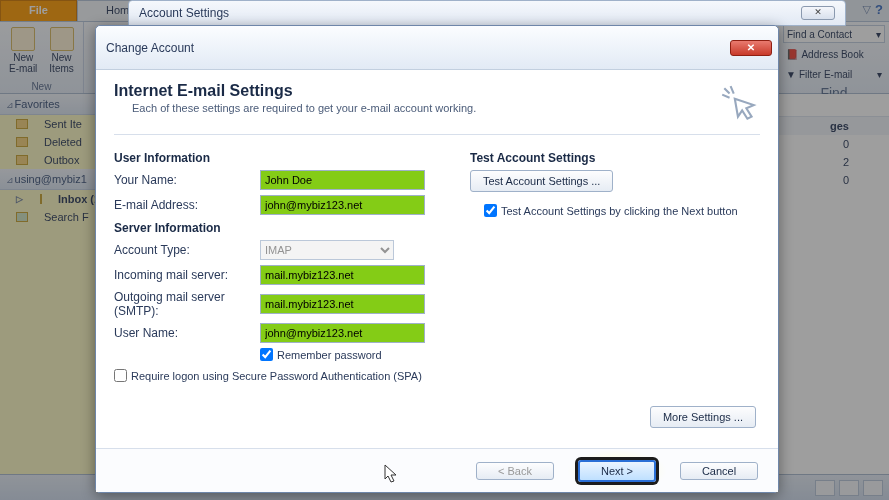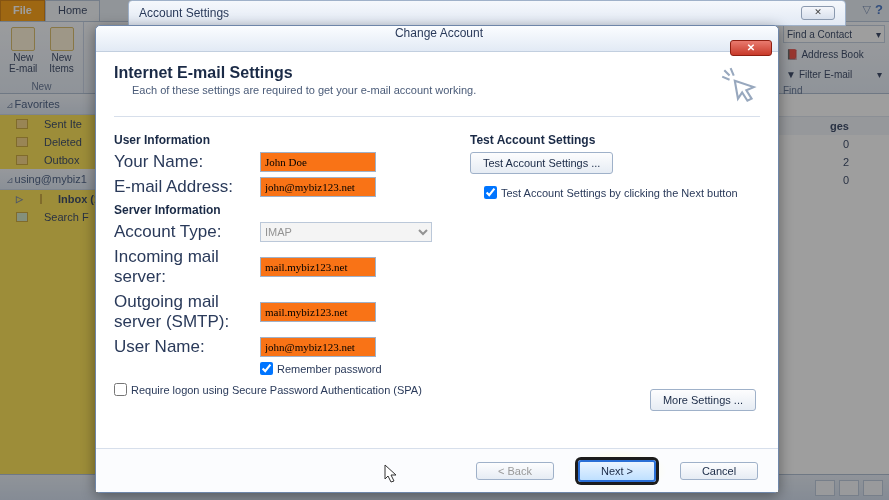--- a/index.html
+++ b/index.html
@@ -1,39 +1,39 @@
 <!DOCTYPE html>
 <html><head>
 <meta charset="utf-8">
 <style>
 * { box-sizing: border-box; margin: 0; padding: 0; font-family: "Segoe UI", Tahoma, sans-serif; }
 body { width: 889px; height: 500px; background: #e8eef6; position: relative; overflow: hidden; font-size: 11px; }
 
 
 .ribbon-tabs { display:flex; height:22px; border-bottom:1px solid #b5c5db; }
-.ribbon-tab { padding:3px 12px; font-size:11px; color:#2a3a5a; }
+.ribbon-tab { padding:3px 28px; font-size:11px; color:#2a3a5a; }
 .ribbon-tab.file { background:#ff9c00; color:#fff; font-weight:bold; border:1px solid #d27900; border-bottom:none; }
 .ribbon-tab.active { background:#f4f7fc; border:1px solid #b5c5db; border-bottom:none; }
 .ribbon-top-right { position:absolute; top:2px; right:6px; display:flex; gap:4px; align-items:center;}
 .help-icon { color:#3a6ec3; font-size:13px; font-weight:bold; }
 
 .ribbon-body { height:72px; background:linear-gradient(#f9fbff,#e4ecf6); border-bottom:1px solid #a9bacf; display:flex; }
 .ribbon-group { border-right:1px solid #c6d4e7; padding:3px 6px 1px; display:flex; flex-direction:column; align-items:center; min-width:45px; }
 .ribbon-group-body { display:flex; gap:6px; flex:1; }
 .big-btn { display:flex; flex-direction:column; align-items:center; gap:1px; font-size:10px; color:#2a3a5a; padding:2px 3px; }
 .big-btn .ic { width:24px; height:24px; background:#fff3d6; border:1px solid #d8b860; border-radius:2px; position:relative; }
 .ribbon-group-label { font-size:10px; color:#5a6d8e; text-align:center; padding-top:1px; }
 
 .find-group { margin-left:auto; width:110px; padding:3px 4px;}
 .find-row { font-size:10px; color:#2a3a5a; display:flex; align-items:center; gap:3px; border:1px solid #c1cee0; background:#fff; padding:1px 3px; margin-bottom:2px; height:18px;}
 .find-row.plain { border:none; background:transparent; }
-.find-label { text-align:left; font-size:10px; color:#5a6d8e; }
-
-
-.navpane { position:absolute; left:0; top:94px; width:98px; bottom:26px; background:#fde047; border-right:1px solid #a9bacf; font-size:11px; }
+.find-label { text-align:center; font-size:14px; color:#5a6d8e; }
+
+
+.navpane { position:absolute; left:0; top:94px; width:98px; bottom:26px; background:#fef9c3; border-right:1px solid #a9bacf; font-size:11px; }
 .nav-header { padding:4px 6px; background:linear-gradient(#f1f5fb,#dbe5f2); border-bottom:1px solid #c5d1e4; color:#3c537a; font-size:11px; }
 .nav-item { padding:3px 4px 3px 16px; color:#2a3a5a; display:flex; align-items:center; gap:16px; white-space:nowrap; overflow:hidden;}
 .nav-item.bold { font-weight:bold; }
 .folder-ic { width:12px; height:10px; background:#f6d27a; border:1px solid #c9a32f; display:inline-block; }
 .expand { color:#6d7f9e; font-size:9px; margin-right:1px;}
 
 .statusbar { position:absolute; bottom:0; left:0; right:0; height:26px; background:linear-gradient(#e6edf7,#d1ddee); border-top:1px solid #a9bacf; display:flex; align-items:center; padding:0 6px; gap:4px;}
 .status-ic { width:20px; height:16px; border:1px solid #b8c7db; background:#f6f8fc; }
 
 
@@ -44,44 +44,44 @@
 
 
 .dim { position:absolute; inset:0; background:rgba(40,40,40,0.45); }
 
 
 .acct-window { position:absolute; top:0; left:128px; width:718px; height:26px; background:linear-gradient(#f5f8fc,#e2e9f4); border:1px solid #9fb1c9; border-radius:4px 4px 0 0; display:flex; align-items:center; padding:0 10px; font-size:12px; color:#2a3a5a;}
 .acct-close { margin-left:auto; width:34px; height:14px; border:1px solid #8a99af; border-radius:3px; background:linear-gradient(#f4f6fb,#d8e0ed); font-size:9px; text-align:center; color:#444;}
 
 
 .dialog { position:absolute; top:25px; left:95px; width:684px; height:468px; background:#fff; border:1px solid #6e86a9; border-radius:5px; box-shadow:0 3px 14px rgba(0,0,0,0.4); }
-.titlebar { height:26px; background:linear-gradient(#fbfdff,#e2eaf5); border-bottom:1px solid #c2cfdf; border-radius:5px 5px 0 0; display:flex; align-items:center; padding:0 6px 0 10px; font-size:12px; color:#2a3a5a;flex-direction:column;}
+.titlebar { height:44px; background:linear-gradient(#fbfdff,#e2eaf5); border-bottom:1px solid #c2cfdf; border-radius:5px 5px 0 0; display:flex; align-items:center; padding:0 6px 0 10px; font-size:12px; color:#2a3a5a;}
 .close-btn { margin-left:auto; width:42px; height:16px; border-radius:3px; background:linear-gradient(#e97a6f,#c83a2a); border:1px solid #8f1f12; color:#fff; text-align:center; font-size:10px; line-height:14px; font-weight:bold;}
 
 .dlg-body { padding:8px 18px 6px; }
 .banner { border-bottom:1px solid #d7dfeb; padding:4px 0 10px; display:flex; }
 .banner-text { flex:1; }
 .banner-title { font-weight:bold; font-size:16px; color:#1a2a46; margin-bottom:2px;}
 .banner-sub { font-size:11px; color:#4a5b78; margin-left:18px;}
 .banner-ic { width:42px; height:42px; color:#9aa9bf; }
 
 .form-area { display:flex; gap:18px; margin-top:10px; }
 .form-col { flex:1; }
 .section-h { font-weight:bold; font-size:12px; color:#1a2a46; margin:6px 0 5px;}
 .fld { display:flex; align-items:center; margin-bottom:5px; }
-.fld label { width:146px; font-size:17px; color:#2a3a5a; }
-.fld input[type=text], .fld input[type=password] { width:116px; height:20px; border:1px solid #9fb1c9; padding:1px 4px; font-size:11px; background:#f97316;font-family:Liberation Serif, serif; }
-.fld select { width:172px; height:20px; border:1px solid #9fb1c9; font-size:11px; background:#f0f0f0; color:#666; }
+.fld label { width:146px; font-size:12px; color:#2a3a5a; }
+.fld input[type=text], .fld input[type=password] { width:165px; height:20px; border:1px solid #9fb1c9; padding:1px 4px; font-size:11px; background:#84cc16; }
+.fld select { width:134px; height:20px; border:1px solid #9fb1c9; font-size:11px; background:#f0f0f0; color:#666; }
 .chk { display:flex; align-items:center; gap:4px; font-size:11px; color:#2a3a5a; margin-left:146px; margin-bottom:8px;}
 .chk2 { display:flex; align-items:center; gap:4px; font-size:11px; color:#2a3a5a; margin-top:6px;}
 input[type=checkbox]{ width:13px; height:13px; }
 
 .right-col p { font-size:11px; color:#2a3a5a; line-height:1.35; margin-bottom:10px;}
 .std-btn { height:22px; padding:0 12px; font-size:11px; background:linear-gradient(#fdfdfe,#e6ecf4); border:1px solid #9fb1c9; border-radius:3px; color:#1a2a46; }
-.more-row { position:absolute; right:22px; bottom:81px;border-radius:10px; }
+.more-row { position:absolute; right:22px; bottom:64px;border-radius:10px; }
 
 .dlg-footer { position:absolute; bottom:0; left:0; right:0; height:44px; border-top:1px solid #d7dfeb; display:flex; align-items:center; justify-content:flex-end; gap:18px; padding:0 20px; background:#fbfcfe;}
 .ftr-btn { width:78px; height:18px; font-size:11px; background:linear-gradient(#fdfdfe,#e6ecf4); border:1px solid #9fb1c9; border-radius:3px; color:#1a2a46;}
 .ftr-btn:disabled { color:#999; }
 .next-wrap { position:relative; padding:6px; }
 .next-glow { position:absolute; inset:-4px; border-radius:8px; background:radial-gradient(ellipse, rgba(255,255,210,0.95), rgba(255,255,210,0) 72%); }
 .next-btn { position:relative; width:78px; height:22px; font-size:11px; background:linear-gradient(#eaf4ff,#bfe0ff); border:2px solid #2a6fd6; border-radius:3px; color:#1a2a46; box-shadow:0 0 0 3px #1c1c1c; }
 
 .cursor-arrow { position:absolute; width:14px; height:20px; }
 

